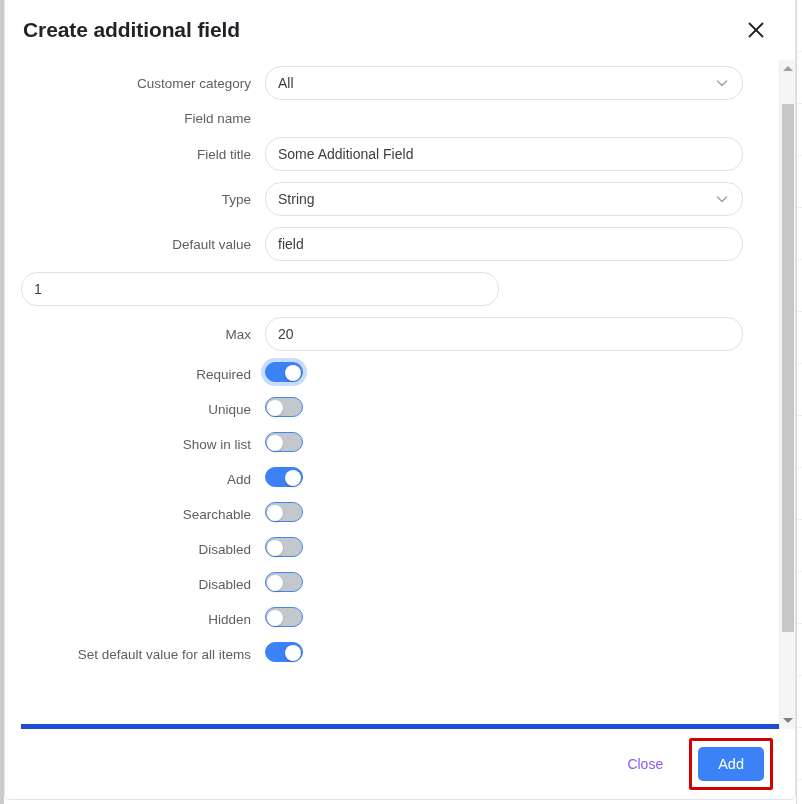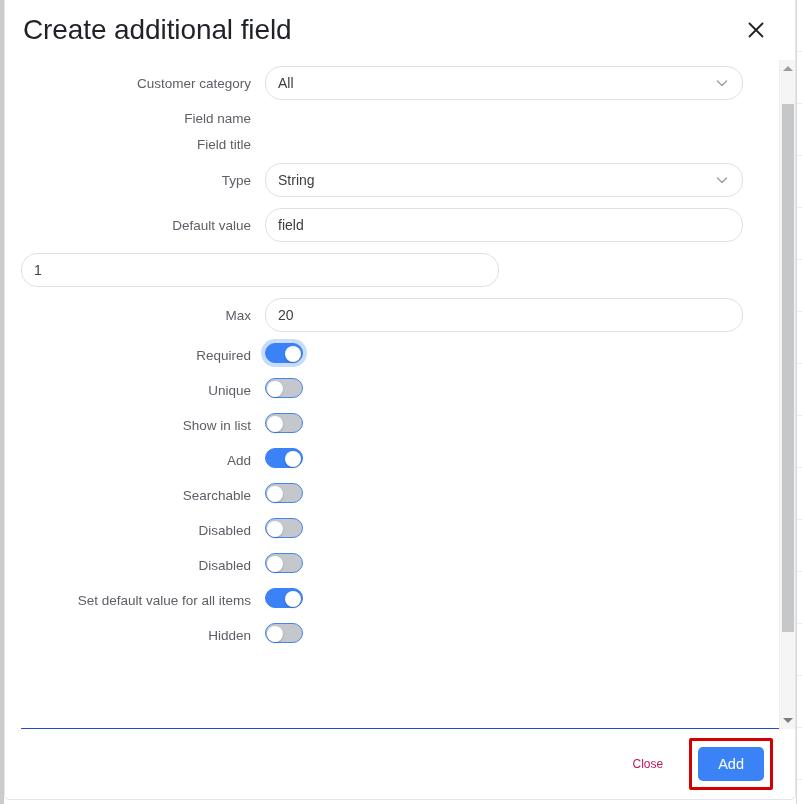--- a/index.html
+++ b/index.html
@@ -55,22 +55,22 @@
 
   .modal-header {
     height: 60px;
     flex: 0 0 60px;
     display: flex;
     align-items: center;
     padding: 0 18px 0 18px;
     box-sizing: border-box;
   }
   .modal-title {
-    font-size: 28px;
-    font-weight: 400;
+    font-size: 21px;
+    font-weight: 700;
     color: #1f2328;
     letter-spacing: -0.1px;
     flex: 1;
   }
   .close-btn {
     width: 34px; height: 34px;
     display: flex;
     align-items: center;
     justify-content: center;
     cursor: pointer;
@@ -83,21 +83,21 @@
   .modal-body-wrap {
     flex: 1 1 auto;
     position: relative;
     display: flex;
     min-height: 0;
   }
   .modal-body {
     flex: 1 1 auto;
     padding: 6px 0 0 0;
     overflow: hidden;
-    border-bottom: 1px solid #1d4ed8;
+    border-bottom: 5px solid #1d4ed8;
     margin: 0 16px 0 16px;
   }
 
   .form-row {
     display: flex;
     align-items: center;
     margin-bottom: 11px;
     padding-left: 0;
   }
   .form-row .label {
@@ -213,22 +213,22 @@
     flex: 0 0 70px;
     height: 70px;
     display: flex;
     align-items: center;
     justify-content: flex-end;
     padding: 0 22px 0 0;
     box-sizing: border-box;
     background: #fff;
   }
   .btn-close-text {
-    font-size: 12px;
-    color: #be185d;
+    font-size: 14px;
+    color: #8b5cf6;
     cursor: pointer;
     padding: 8px 12px;
     margin-right: 14px;
   }
   .btn-add-wrap {
     position: relative;
     padding: 6px;
     border: 3px solid #d50000;
     border-radius: 2px;
     display: inline-flex;
@@ -296,20 +296,25 @@
                 </svg>
               </span>
             </div>
           </div>
         </div>
         <div class="form-row">
           <div class="label">Field name</div>
         </div>
         <div class="form-row">
           <div class="label">Field title</div>
+          <div class="control">
+            <div class="field">
+              <span>Some Additional Field</span>
+            </div>
+          </div>
         </div>
         <div class="form-row">
           <div class="label">Type</div>
           <div class="control">
             <div class="field select">
               <span>String</span>
               <span class="chevron">
                 <svg width="16" height="16" viewBox="0 0 16 16">
                   <polyline points="3.5,6 8,10.5 12.5,6" fill="none" stroke="#9aa0a6" stroke-width="1.4" stroke-linecap="round" stroke-linejoin="round"></polyline>
                 </svg>
@@ -362,26 +367,26 @@
         </div>
         <div class="form-row">
           <div class="label">Disabled</div>
           <div class="control"><div class="toggle off"><span class="knob"></span></div></div>
         </div>
         <div class="form-row">
           <div class="label">Disabled</div>
           <div class="control"><div class="toggle off"><span class="knob"></span></div></div>
         </div>
         <div class="form-row">
+          <div class="label">Hidden</div>
+          <div class="control"><div class="toggle off"><span class="knob"></span></div></div>
+        </div>
+        <div class="form-row">
           <div class="label">Set default value for all items</div>
           <div class="control"><div class="toggle on"><span class="knob"></span></div></div>
-        </div>
-        <div class="form-row">
-          <div class="label">Hidden</div>
-          <div class="control"><div class="toggle off"><span class="knob"></span></div></div>
         </div>
       </div>
 
     <div class="scrollbar">
       <div class="sb-arrow top">
           <i></i>
         </div>
       <div class="sb-thumb" id="sb-thumb" style="top: calc(4% + 17px); height: 79%;"></div>
       <div class="sb-arrow bottom">
           <i></i>

